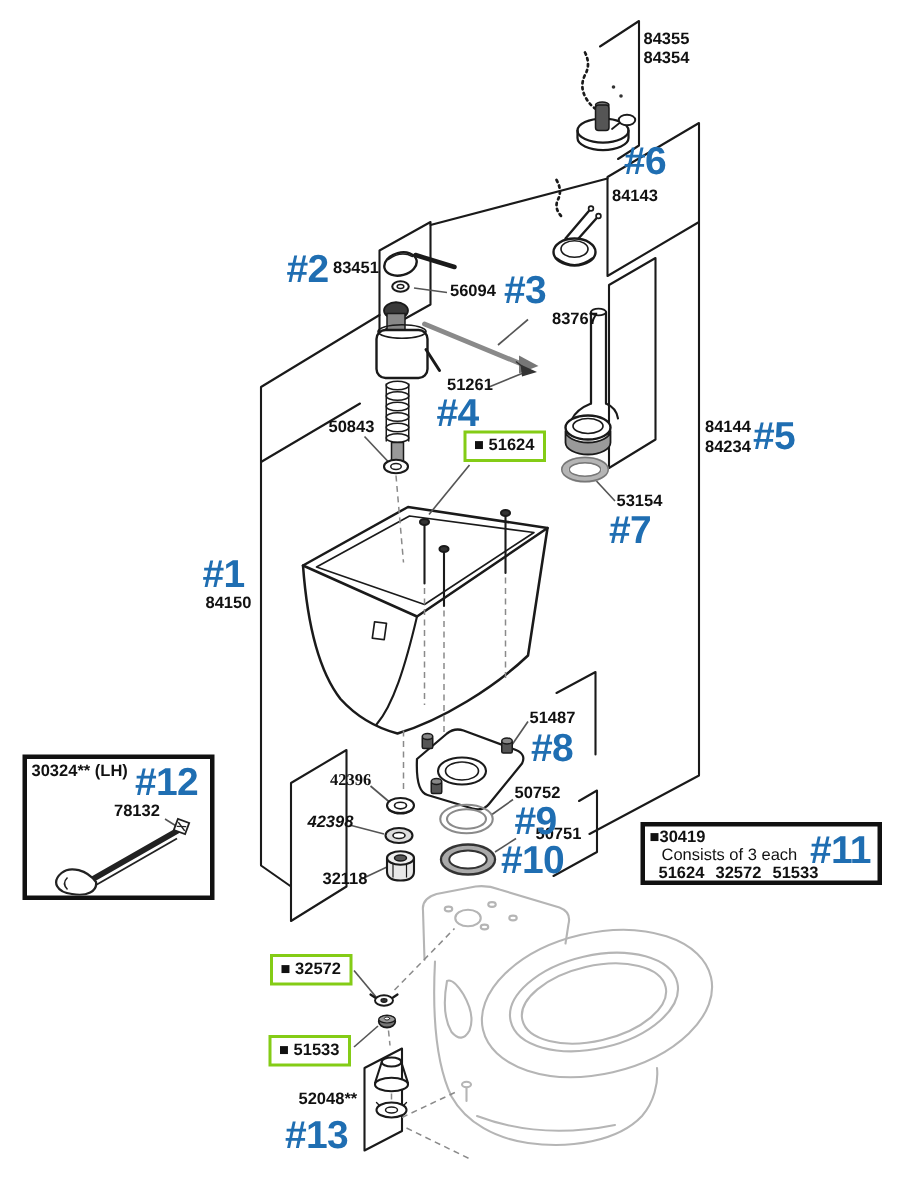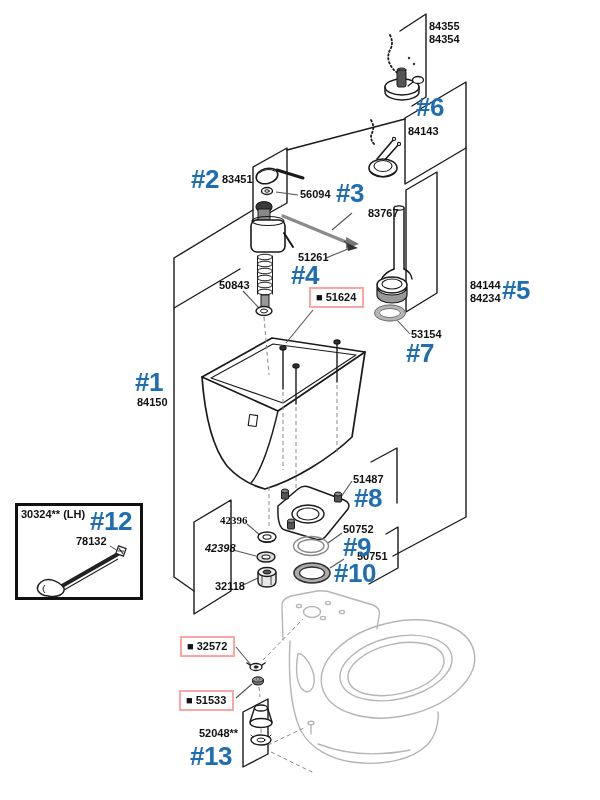--- a/index.html
+++ b/index.html
@@ -4,21 +4,21 @@
 <style>
   :root{ --blue:#1f6eb2; --ink:#111111; }
   html,body{margin:0;padding:0;background:#fff;}
   #stage{position:relative;width:600px;height:800px;background:#fff;overflow:hidden;
          font-family:"Liberation Sans",sans-serif;}
   #diagram-svg{position:absolute;left:0;top:0;}
   #labels-layer{position:absolute;left:0;top:0;width:600px;height:800px;pointer-events:none;}
   .plbl{position:absolute;font-weight:bold;font-size:11px;color:var(--ink);line-height:1;white-space:nowrap;}
   .rlbl{position:absolute;font-weight:bold;font-size:26px;color:var(--blue);line-height:1;letter-spacing:-0.5px;white-space:nowrap;}
   .blbl{position:absolute;font-weight:bold;font-size:11px;color:var(--ink);background:#fff;
-        border:2px solid #fca5a5;padding:3px 6px 3px 5px;line-height:1;white-space:nowrap;}
+        border:2px solid #84cc16;padding:3px 6px 3px 5px;line-height:1;white-space:nowrap;}
   .callout{position:absolute;background:#fff;border:3px solid #111;box-sizing:border-box;}
   .callout div{position:absolute;line-height:1;white-space:nowrap;}
   .co-part{font-weight:bold;font-size:11px;color:var(--ink);text-align:right;}
   .co-desc{font-weight:normal;font-size:11px;color:var(--ink);}
   .co-ref{font-weight:bold;font-size:26px;color:var(--blue);letter-spacing:-0.5px;}
   #callout-kit{left:427px;top:548px;width:161px;height:42px;}
   #callout-lever{left:15px;top:503px;width:128px;height:97px;}
 </style>
 </head>
 <body>
@@ -282,14 +282,22 @@
       <path d="M46,82 C40,74 29,71 23,76 C16,82 20,89 30,90 C40,92 47,88 46,82 Z" fill="#fff" stroke="#222" stroke-width="1.5"></path>
       <path d="M27,79 Q23,83 27,87" fill="none" stroke="#222" stroke-width="1"></path>
       <g transform="rotate(20 103 45)">
         <rect x="99" y="41" width="8" height="8" fill="#fff" stroke="#222" stroke-width="1.2"></rect>
         <line x1="100" y1="43" x2="106" y2="47" stroke="#222" stroke-width="1"></line>
         <line x1="100" y1="46" x2="106" y2="44" stroke="#222" stroke-width="0.8"></line>
       </g>
     </svg>
   </div>
 
+  <div class="callout" id="callout-kit">
+    <div class="co-part" style="left:3px;top:2px">■30419</div>
+    <div class="co-desc" style="left:11px;top:14px">Consists of 3 each</div>
+    <div class="co-part" style="left:9px;top:26px">51624</div>
+    <div class="co-part" style="left:47px;top:26px">32572</div>
+    <div class="co-part" style="left:85px;top:26px">51533</div>
+    <div class="co-ref" style="left:110px;top:2px">#11</div>
+  </div>
 
 </div>
 
 </body></html>

